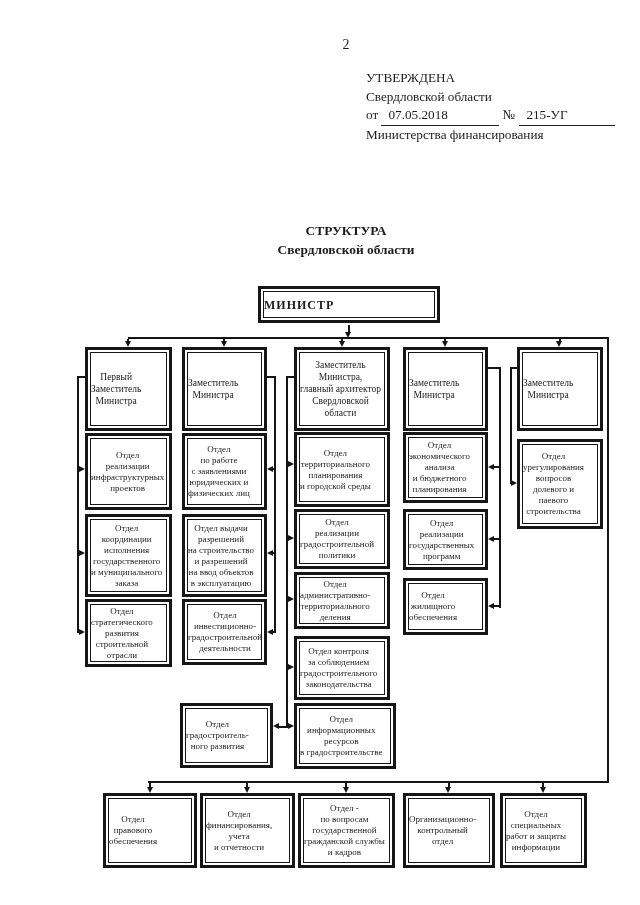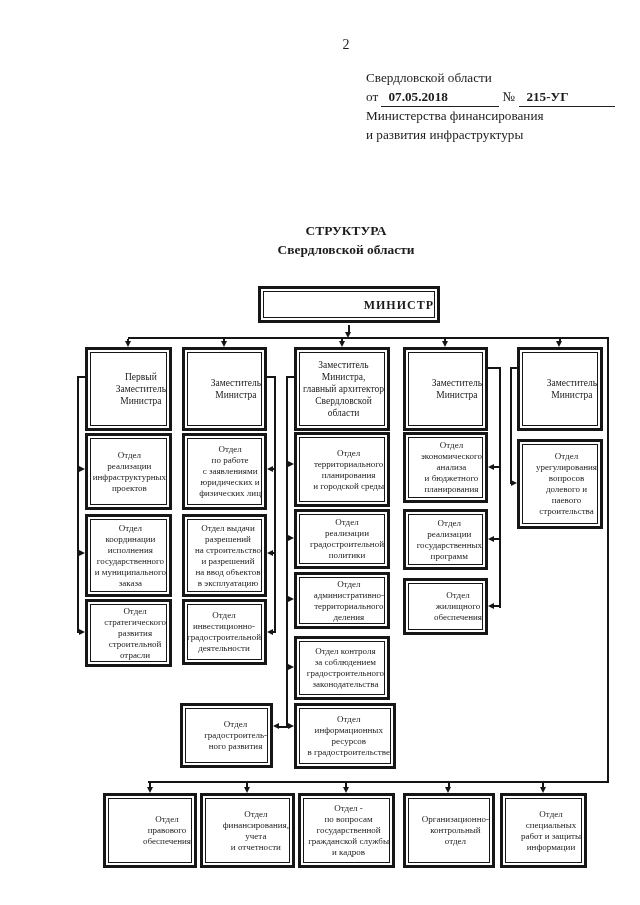--- a/index.html
+++ b/index.html
@@ -1,47 +1,47 @@
 <!DOCTYPE html>
 <html><head>
 <meta charset="utf-8">
 <style>
   html,body{margin:0;padding:0;background:#ffffff;}
   body{width:640px;height:905px;position:relative;font-family:"Liberation Serif","DejaVu Serif",serif;color:#1c1c1c;}
   .page{position:absolute;left:0;top:0;width:640px;height:905px;background:#fff;overflow:hidden;}
   .pagenum{position:absolute;left:320px;top:37px;width:52px;text-align:center;font-size:14px;}
   .approval{position:absolute;left:366px;top:69px;font-size:13.2px;line-height:18.5px;}
-  .uline{display:inline-block;border-bottom:1.4px solid #222;padding-left:7px;box-sizing:border-box;font-weight:bold;}
+  .uline{display:inline-block;border-bottom:1.4px solid #222;padding-left:7px;box-sizing:border-box;}
   .u-date{width:118px;}
   .u-num{width:96px;margin-left:4px;}
   .titleblk{position:absolute;left:53px;top:222px;width:586px;text-align:center;font-weight:bold;font-size:13.4px;line-height:18.5px;}
   .chart{position:absolute;left:0;top:0;width:640px;height:905px;}
   .bx{position:absolute;box-sizing:border-box;border:3px solid #161616;background:#fff;padding:2px;display:flex;}
-  .bx .in{flex:1;align-self:stretch;border:1px solid #161616;display:flex;align-items:center;justify-content:flex-end;text-align:center;overflow:hidden;}
+  .bx .in{flex:1;align-self:stretch;border:1px solid #161616;display:flex;align-items:center;justify-content:flex-start;text-align:center;overflow:hidden;}
   .bx .in span{white-space:pre-line;font-size:9px;line-height:11px;display:block;}
   .bx.dep .in span{font-size:9.5px;line-height:12px;}
   .bx.minister .in span{font-size:12px;line-height:14px;font-weight:bold;letter-spacing:1px;}
   .ln{position:absolute;background:#151515;}
   .aD,.aR,.aL{position:absolute;width:0;height:0;}
   .aD{border-left:3.5px solid transparent;border-right:3.5px solid transparent;border-top:6px solid #151515;}
   .aR{border-top:3.5px solid transparent;border-bottom:3.5px solid transparent;border-left:6px solid #151515;}
   .aL{border-top:3.5px solid transparent;border-bottom:3.5px solid transparent;border-right:6px solid #151515;}
 </style>
 </head>
 <body>
 
 <div class="page">
 
   <div class="pagenum">2</div>
 
   <div class="approval">
+    <div>УТВЕРЖДЕНА</div>
     <div>Свердловской области</div>
     <div><span>от</span> <span class="uline u-date">07.05.2018</span> <span>№</span><span class="uline u-num">215-УГ</span></div>
     <div>Министерства финансирования</div>
-    <div>и развития инфраструктуры</div>
   </div>
 
   <div class="titleblk">
     <div>СТРУКТУРА</div>
     <div>Свердловской области</div>
   </div>
 
   <div class="chart">
 
     <div class="bx minister" style="left:258px;top:286px;width:182px;height:37px">

